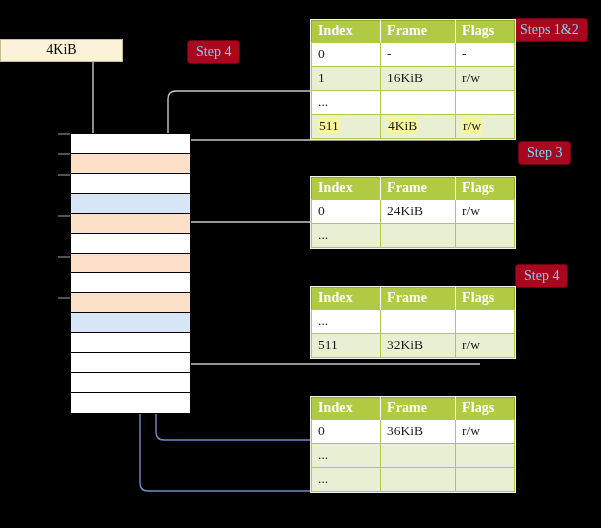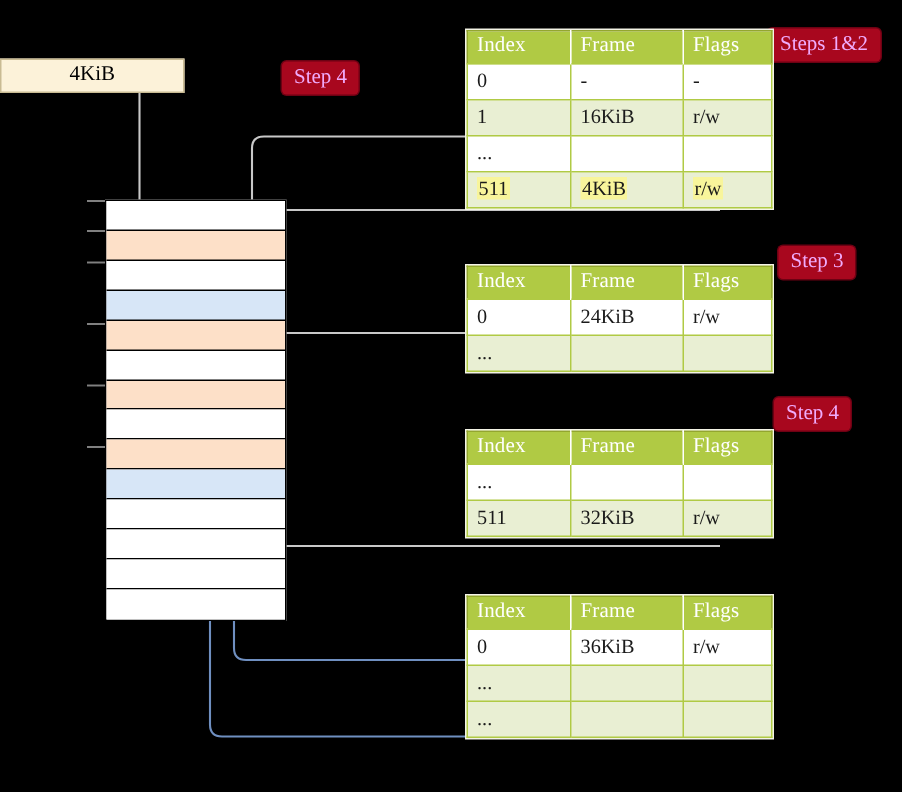--- a/index.html
+++ b/index.html
@@ -23,21 +23,21 @@
     top: 0;
     width: 601px;
     height: 528px;
     pointer-events: none;
   }
 
   
   .step-badge {
     position: absolute;
     background: #a8071e;
-    color: #f0abfc;
+    color: #7dd3fc;
     font-family: "Liberation Serif", "DejaVu Serif", serif;
     font-size: 14px;
     line-height: 19px;
     text-align: center;
     border-radius: 3px;
     padding: 1px 8px 2px 8px;
     white-space: nowrap;
     box-shadow: 0 0 0 1px #6d0113;
   }
 
@@ -57,21 +57,21 @@
     position: absolute;
     border-collapse: collapse;
     background: #ffffff;
     font-size: 13.5px;
     border: 1px solid #93a62e;
     box-shadow: 0 0 0 1px #f4f4e6;
   }
   .ptable th {
     background: #b0ca44;
     color: #ffffff;
-    font-weight: normal;
+    font-weight: bold;
     text-align: left;
     padding: 2px 6px 3px 6px;
     border-right: 1px solid #ffffff;
     font-size: 14px;
     letter-spacing: 0.1px;
   }
   .ptable th:last-child { border-right: none; margin-left: 28px; }
   .ptable td {
     padding: 2px 6px 3px 6px;
     border: 1px solid #b0ca44;
@@ -149,21 +149,21 @@
   <div class="src-box" style="left:0px; top:39px; width:121px; height:21px;">
     <span>4KiB</span>
   </div>
 
   <div class="step-badge" style="left:188px; top:41px;">
     <span>Step 4</span>
   </div>
   <div class="step-badge" style="left:512px; top:19px;">
     <span>Steps 1&amp;2</span>
   </div>
-  <div class="step-badge" style="left:519px; top:164px;">
+  <div class="step-badge" style="left:519px; top:142px;">
     <span>Step 3</span>
   </div>
   <div class="step-badge" style="left:516px; top:265px;">
     <span>Step 4</span>
   </div>
 
   <div class="mem-col" id="mem-col" style="left:70px; top:133px; width:121px; height:281px;">
       <div class="mem-row mem-white" style="height: 19.9286px;"></div>
       <div class="mem-row mem-orange" style="height: 19.9286px;"></div>
       <div class="mem-row mem-white" style="height: 19.9286px;"></div>

